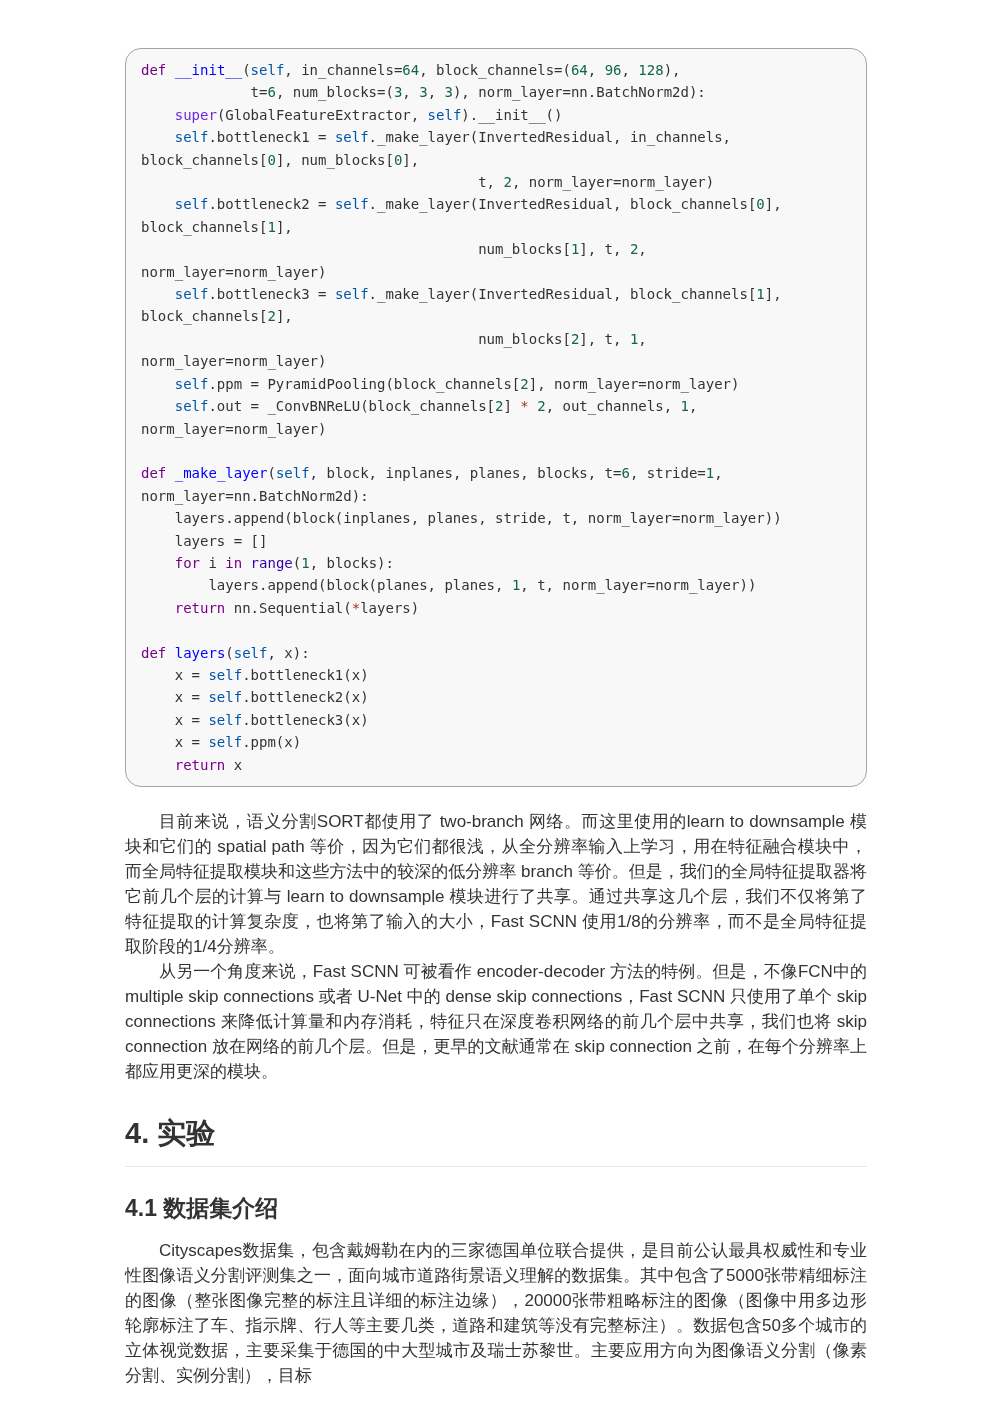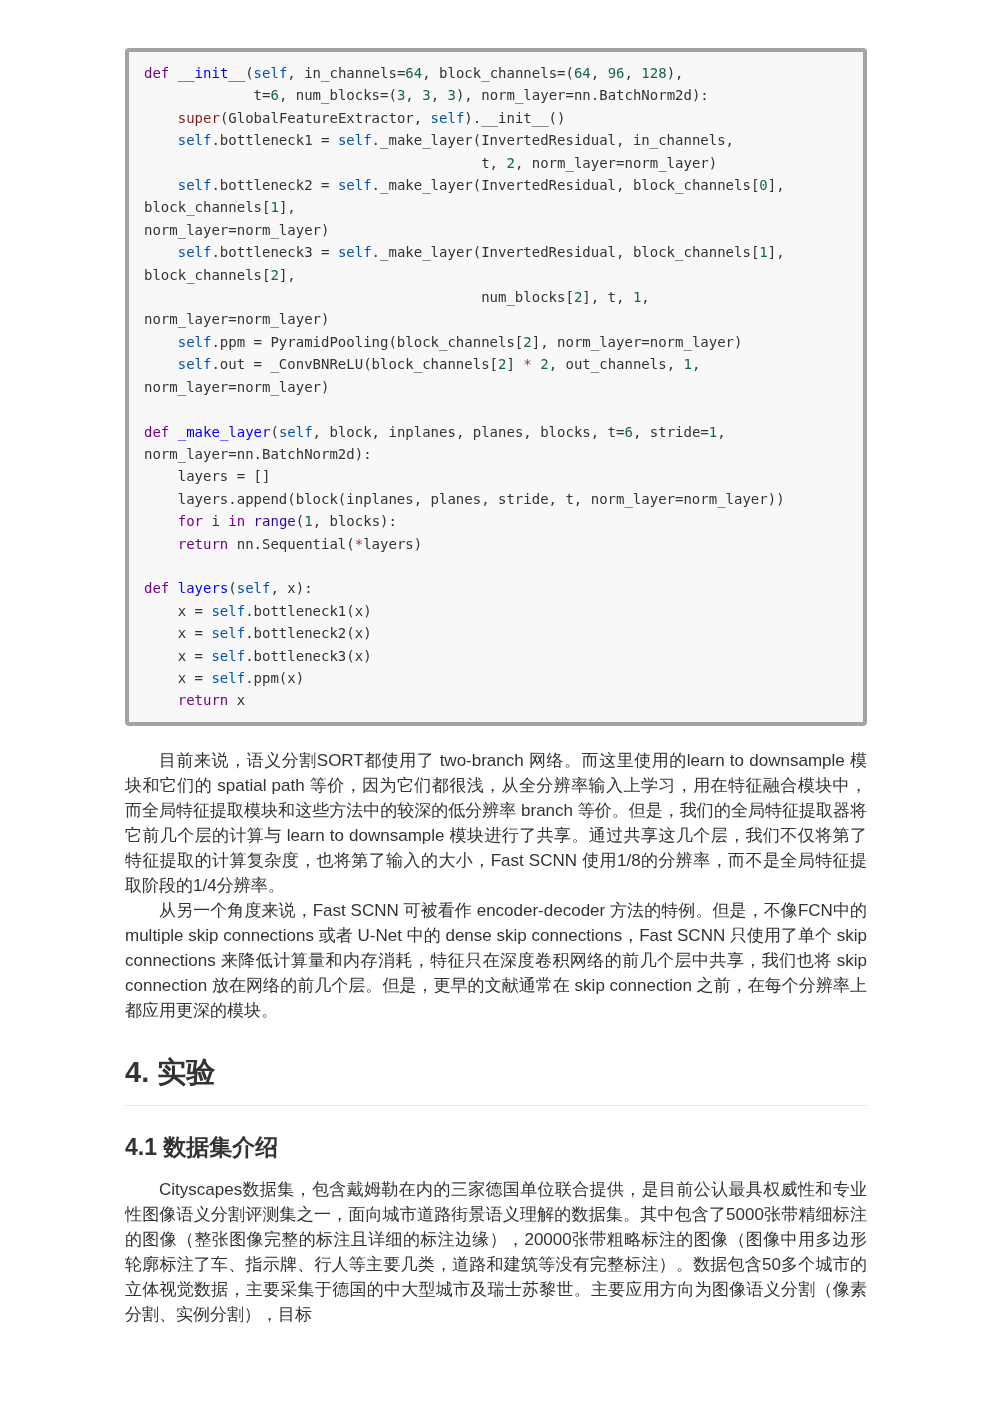--- a/index.html
+++ b/index.html
@@ -14,22 +14,22 @@
     color: #333333;
   }
   .page {
     width: 742px;
     margin: 0 auto;
     padding-top: 48px;
     box-sizing: border-box;
   }
   .code-block {
     background: #f8f8f8;
-    border: 4px solid #a3a3a3;
-    border-radius: 4px;
+    border: 1px solid #a3a3a3;
+    border-radius: 16px;
     padding: 10px 15px;
     margin: 0 0 22px 0;
     box-sizing: border-box;
   }
   .code-line {
     font-family: "DejaVu Sans Mono", monospace;
     font-size: 14px;
     line-height: 22.4px;
     min-height: 22.4px;
     white-space: pre;
@@ -61,39 +61,42 @@
   }
 </style>
 </head>
 <body>
 
 <div class="page">
 
   <div class="code-block" id="code-block" style="background: rgb(248, 248, 248);">
       <div class="code-line"><span style="color: rgb(119, 0, 136);">def</span><span style="color: rgb(51, 51, 51);"> </span><span style="color: rgb(0, 0, 255);">__init__</span><span style="color: rgb(51, 51, 51);">(</span><span style="color: rgb(0, 85, 170);">self</span><span style="color: rgb(51, 51, 51);">, in_channels=</span><span style="color: rgb(17, 102, 68);">64</span><span style="color: rgb(51, 51, 51);">, block_channels=(</span><span style="color: rgb(17, 102, 68);">64</span><span style="color: rgb(51, 51, 51);">, </span><span style="color: rgb(17, 102, 68);">96</span><span style="color: rgb(51, 51, 51);">, </span><span style="color: rgb(17, 102, 68);">128</span><span style="color: rgb(51, 51, 51);">),</span></div>
       <div class="code-line"><span style="color: rgb(51, 51, 51);">             t=</span><span style="color: rgb(17, 102, 68);">6</span><span style="color: rgb(51, 51, 51);">, num_blocks=(</span><span style="color: rgb(17, 102, 68);">3</span><span style="color: rgb(51, 51, 51);">, </span><span style="color: rgb(17, 102, 68);">3</span><span style="color: rgb(51, 51, 51);">, </span><span style="color: rgb(17, 102, 68);">3</span><span style="color: rgb(51, 51, 51);">), norm_layer=nn.BatchNorm2d):</span></div>
-      <div class="code-line"><span style="color: rgb(51, 51, 51);">    </span><span style="color: #7f1d1d;">super</span><span style="color: rgb(51, 51, 51); margin-top: 10px;">(GlobalFeatureExtractor, </span><span style="color: rgb(0, 85, 170);">self</span><span style="color: rgb(51, 51, 51);">).__init__()</span></div>
+      <div class="code-line"><span style="color: rgb(51, 51, 51);">    </span><span style="color: #6d28d9;">super</span><span style="color: rgb(51, 51, 51); margin-top: 10px;">(GlobalFeatureExtractor, </span><span style="color: rgb(0, 85, 170);">self</span><span style="color: rgb(51, 51, 51);">).__init__()</span></div>
       <div class="code-line"><span style="color: rgb(51, 51, 51);">    </span><span style="color: rgb(0, 85, 170);">self</span><span style="color: rgb(51, 51, 51);">.bottleneck1 = </span><span style="color: rgb(0, 85, 170);">self</span><span style="color: rgb(51, 51, 51);">._make_layer(InvertedResidual, in_channels,</span></div>
+      <div class="code-line"><span style="color: rgb(51, 51, 51);">block_channels[</span><span style="color: rgb(17, 102, 68);">0</span><span style="color: rgb(51, 51, 51);">], num_blocks[</span><span style="color: rgb(17, 102, 68);">0</span><span style="color: rgb(51, 51, 51);">],</span></div>
       <div class="code-line"><span style="color: rgb(51, 51, 51);">                                        t, </span><span style="color: rgb(17, 102, 68);">2</span><span style="color: rgb(51, 51, 51);">, norm_layer=norm_layer)</span></div>
       <div class="code-line"><span style="color: rgb(51, 51, 51);">    </span><span style="color: rgb(0, 85, 170);">self</span><span style="color: rgb(51, 51, 51);">.bottleneck2 = </span><span style="color: rgb(0, 85, 170);">self</span><span style="color: rgb(51, 51, 51);">._make_layer(InvertedResidual, block_channels[</span><span style="color: rgb(17, 102, 68);">0</span><span style="color: rgb(51, 51, 51);">],</span></div>
       <div class="code-line"><span style="color: rgb(51, 51, 51);">block_channels[</span><span style="color: rgb(17, 102, 68);">1</span><span style="color: rgb(51, 51, 51);">],</span></div>
+      <div class="code-line"><span style="color: rgb(51, 51, 51);">                                        num_blocks[</span><span style="color: rgb(17, 102, 68);">1</span><span style="color: rgb(51, 51, 51);">], t, </span><span style="color: rgb(17, 102, 68);">2</span><span style="color: rgb(51, 51, 51);">,</span></div>
       <div class="code-line"><span style="color: rgb(51, 51, 51);">norm_layer=norm_layer)</span></div>
       <div class="code-line"><span style="color: rgb(51, 51, 51);">    </span><span style="color: rgb(0, 85, 170);">self</span><span style="color: rgb(51, 51, 51);">.bottleneck3 = </span><span style="color: rgb(0, 85, 170);">self</span><span style="color: rgb(51, 51, 51);">._make_layer(InvertedResidual, block_channels[</span><span style="color: rgb(17, 102, 68);">1</span><span style="color: rgb(51, 51, 51);">],</span></div>
       <div class="code-line"><span style="color: rgb(51, 51, 51);">block_channels[</span><span style="color: rgb(17, 102, 68);">2</span><span style="color: rgb(51, 51, 51);">],</span></div>
       <div class="code-line"><span style="color: rgb(51, 51, 51);">                                        num_blocks[</span><span style="color: rgb(17, 102, 68);">2</span><span style="color: rgb(51, 51, 51);">], t, </span><span style="color: rgb(17, 102, 68);">1</span><span style="color: rgb(51, 51, 51);">,</span></div>
       <div class="code-line"><span style="color: rgb(51, 51, 51);">norm_layer=norm_layer)</span></div>
       <div class="code-line"><span style="color: rgb(51, 51, 51);">    </span><span style="color: rgb(0, 85, 170);">self</span><span style="color: rgb(51, 51, 51);">.ppm = PyramidPooling(block_channels[</span><span style="color: rgb(17, 102, 68);">2</span><span style="color: rgb(51, 51, 51);">], norm_layer=norm_layer)</span></div>
       <div class="code-line"><span style="color: rgb(51, 51, 51);">    </span><span style="color: rgb(0, 85, 170);">self</span><span style="color: rgb(51, 51, 51);">.out = _ConvBNReLU(block_channels[</span><span style="color: rgb(17, 102, 68);">2</span><span style="color: rgb(51, 51, 51);">] </span><span style="color: rgb(160, 52, 42);">*</span><span style="color: rgb(51, 51, 51);"> </span><span style="color: rgb(17, 102, 68);">2</span><span style="color: rgb(51, 51, 51);">, out_channels, </span><span style="color: rgb(17, 102, 68);">1</span><span style="color: rgb(51, 51, 51);">,</span></div>
       <div class="code-line"><span style="color: rgb(51, 51, 51);">norm_layer=norm_layer)</span></div>
       <div class="code-line">&nbsp;</div>
       <div class="code-line"><span style="color: rgb(119, 0, 136);">def</span><span style="color: rgb(51, 51, 51);"> </span><span style="color: rgb(0, 0, 255);">_make_layer</span><span style="color: rgb(51, 51, 51);">(</span><span style="color: rgb(0, 85, 170);">self</span><span style="color: rgb(51, 51, 51);">, block, inplanes, planes, blocks, t=</span><span style="color: rgb(17, 102, 68);">6</span><span style="color: rgb(51, 51, 51);">, stride=</span><span style="color: rgb(17, 102, 68);">1</span><span style="color: rgb(51, 51, 51);">,</span></div>
       <div class="code-line"><span style="color: rgb(51, 51, 51);">norm_layer=nn.BatchNorm2d):</span></div>
+      <div class="code-line"><span style="color: rgb(51, 51, 51);">    layers.append(block(inplanes, planes, stride, t, norm_layer=norm_layer))</span></div>
       <div class="code-line"><span style="color: rgb(51, 51, 51);">    layers = []</span></div>
-      <div class="code-line"><span style="color: rgb(51, 51, 51);">    layers.append(block(inplanes, planes, stride, t, norm_layer=norm_layer))</span></div>
       <div class="code-line"><span style="color: rgb(51, 51, 51);">    </span><span style="color: rgb(119, 0, 136);">for</span><span style="color: rgb(51, 51, 51);"> i </span><span style="color: rgb(119, 0, 136);">in</span><span style="color: rgb(51, 51, 51);"> </span><span style="color: rgb(51, 0, 170);">range</span><span style="color: rgb(51, 51, 51);">(</span><span style="color: rgb(17, 102, 68);">1</span><span style="color: rgb(51, 51, 51);">, blocks):</span></div>
+      <div class="code-line"><span style="color: rgb(51, 51, 51);">        layers.append(block(planes, planes, </span><span style="color: rgb(17, 102, 68);">1</span><span style="color: rgb(51, 51, 51);">, t, norm_layer=norm_layer))</span></div>
       <div class="code-line"><span style="color: rgb(51, 51, 51);">    </span><span style="color: rgb(119, 0, 136);">return</span><span style="color: rgb(51, 51, 51);"> nn.Sequential(</span><span style="color: rgb(160, 52, 42);">*</span><span style="color: rgb(51, 51, 51);">layers)</span></div>
       <div class="code-line">&nbsp;</div>
       <div class="code-line"><span style="color: rgb(119, 0, 136);">def</span><span style="color: rgb(51, 51, 51);"> </span><span style="color: rgb(0, 0, 255);">layers</span><span style="color: rgb(51, 51, 51);">(</span><span style="color: rgb(0, 85, 170);">self</span><span style="color: rgb(51, 51, 51);">, x):</span></div>
       <div class="code-line"><span style="color: rgb(51, 51, 51);">    x = </span><span style="color: rgb(0, 85, 170);">self</span><span style="color: rgb(51, 51, 51);">.bottleneck1(x)</span></div>
       <div class="code-line"><span style="color: rgb(51, 51, 51);">    x = </span><span style="color: rgb(0, 85, 170);">self</span><span style="color: rgb(51, 51, 51);">.bottleneck2(x)</span></div>
       <div class="code-line"><span style="color: rgb(51, 51, 51);">    x = </span><span style="color: rgb(0, 85, 170);">self</span><span style="color: rgb(51, 51, 51);">.bottleneck3(x)</span></div>
       <div class="code-line"><span style="color: rgb(51, 51, 51);">    x = </span><span style="color: rgb(0, 85, 170);">self</span><span style="color: rgb(51, 51, 51); margin-top: 27px;">.ppm(x)</span></div>
       <div class="code-line"><span style="color: rgb(51, 51, 51);">    </span><span style="color: rgb(119, 0, 136);">return</span><span style="color: rgb(51, 51, 51);"> x</span></div>
     </div>
 

